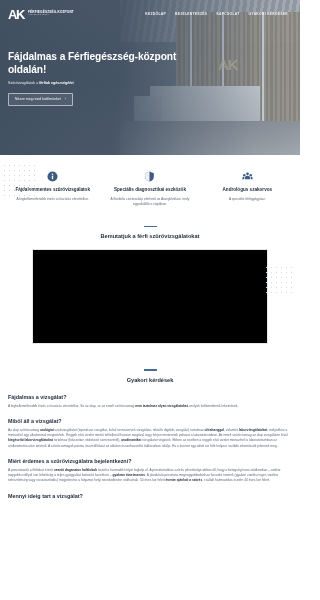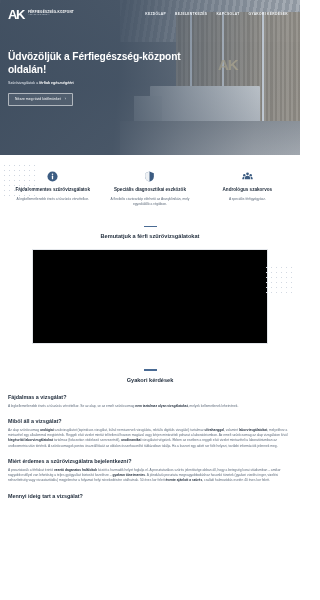--- a/index.html
+++ b/index.html
@@ -163,21 +163,21 @@
       </div>
       <nav class="nav">
         <span class="nav-item">KEZDŐLAP</span>
         <span class="nav-item">BEJELENTKEZÉS</span>
         <span class="nav-item">KAPCSOLAT</span>
         <span class="nav-item">GYAKORI KÉRDÉSEK</span>
       </nav>
     </div>
 
     <div class="hero-copy">
-      <h1 class="hero-title">Üdvözöljük a Férfiegészség-központ oldalán!</h1>
+      <h1 class="hero-title">Fájdalmas a Férfiegészség-központ oldalán!</h1>
       <p class="hero-sub"><span>Szűrővizsgálatok a </span><b>férfiak egészségéért</b></p>
       <div class="hero-btn">
         <span>Nézze meg rövid kisfilmünket</span>
         <span>›</span>
       </div>
     </div>
   </div>
 
   <div class="features">
     <div class="dots-left"></div>

